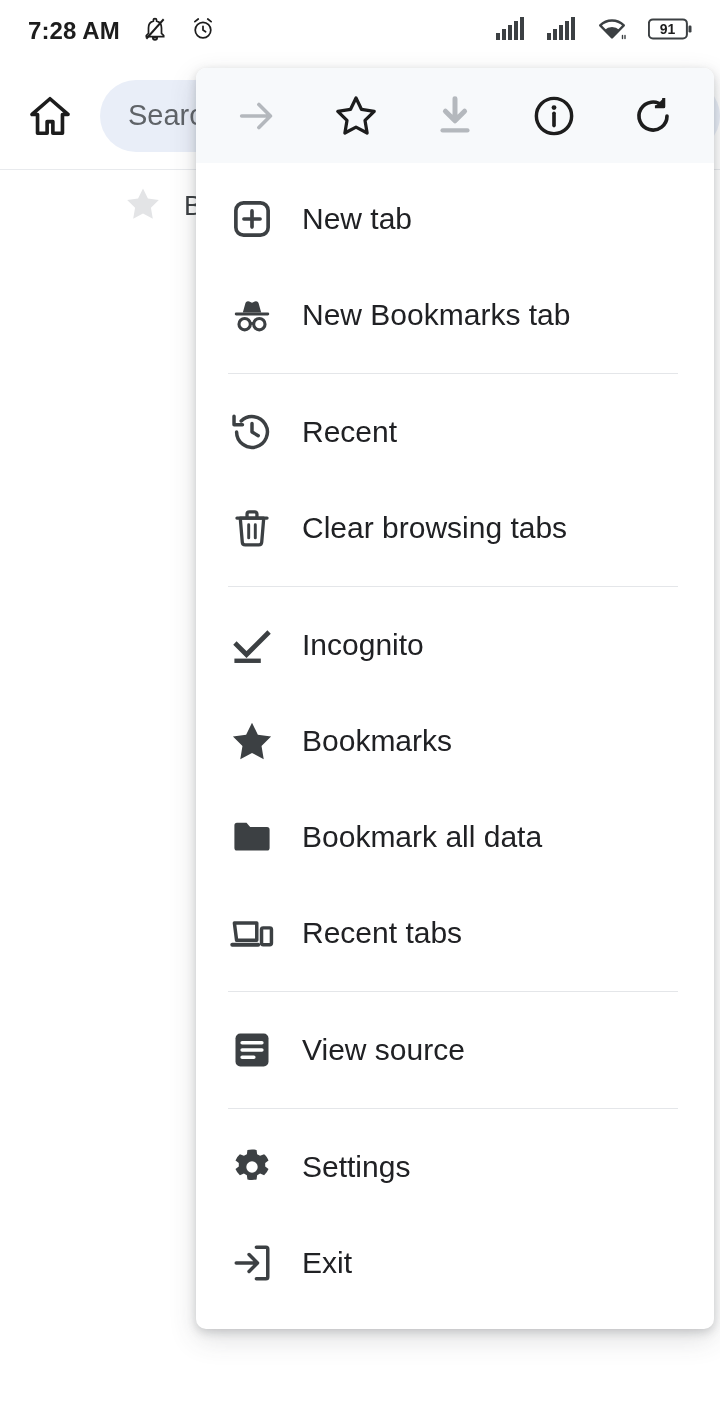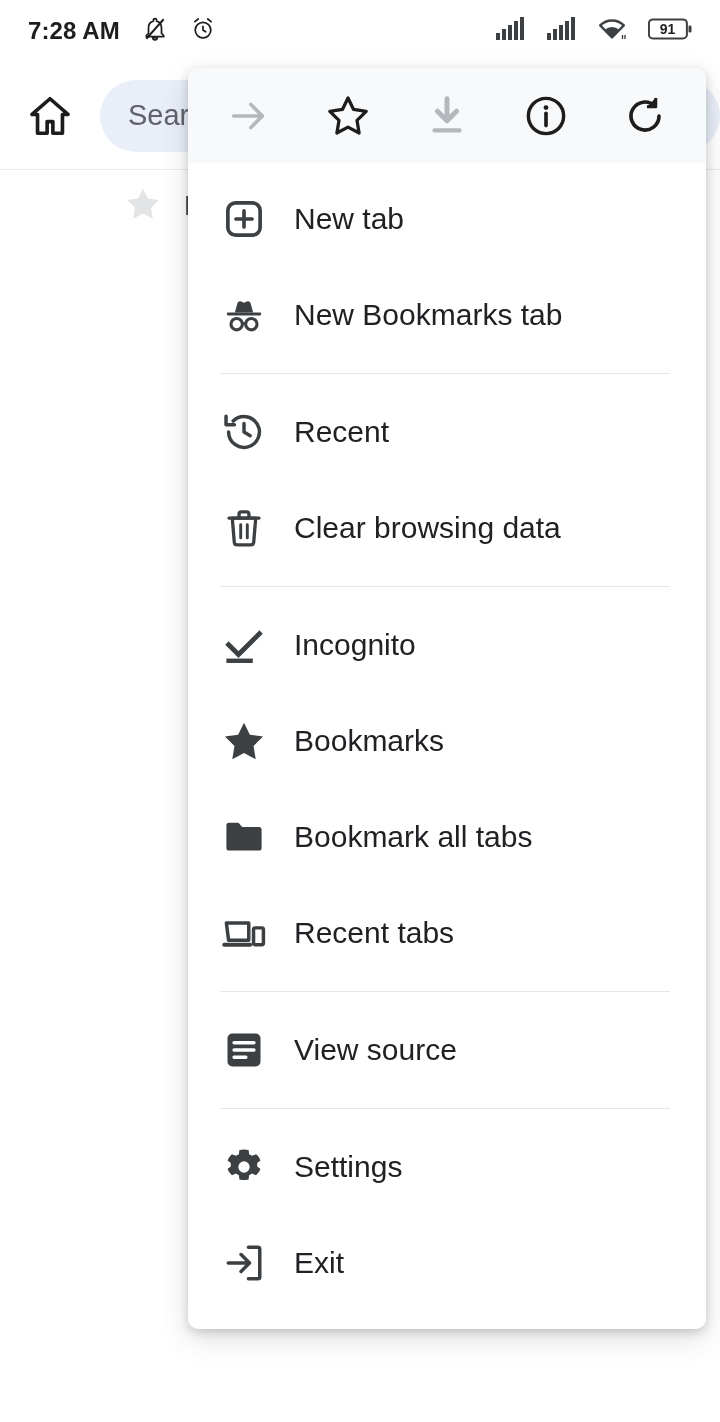--- a/index.html
+++ b/index.html
@@ -131,21 +131,21 @@
   }
   .bm-label {
     font-size: 26px;
     color: #3c4043;
     white-space: nowrap;
   }
 
   
   .menu {
     position: absolute;
-    left: 188px;
+    left: 196px;
     top: 68px;
     width: 518px;
     background: #ffffff;
     border-radius: 10px;
     box-shadow: 0 3px 10px rgba(60,64,67,0.22), 0 10px 28px rgba(60,64,67,0.16);
     overflow: hidden;
     z-index: 10;
   }
   .menu-header {
     height: 95px;
@@ -371,21 +371,21 @@
 
     <div class="menu-item">
       <span class="menu-item-icon">
         <svg width="44" height="44" viewBox="0 0 24 24">
           <path d="M5.6 6.6h12.8l-1.1 13.1a1.6 1.6 0 0 1-1.6 1.5H8.3a1.6 1.6 0 0 1-1.6-1.5z" fill="none" stroke="#3c4043" stroke-width="1.8" stroke-linejoin="round"></path>
           <path d="M3.8 6.6h16.4" stroke="#3c4043" stroke-width="1.8" stroke-linecap="round"></path>
           <path d="M9.3 6.6V4.4a1.2 1.2 0 0 1 1.2-1.2h3a1.2 1.2 0 0 1 1.2 1.2v2.2" fill="none" stroke="#3c4043" stroke-width="1.8" stroke-linejoin="round"></path>
           <path d="M10.2 10.2v7.2M13.8 10.2v7.2" stroke="#3c4043" stroke-width="1.6" stroke-linecap="round"></path>
         </svg>
       </span>
-      <span class="menu-item-label">Clear browsing data</span>
+      <span class="menu-item-label">Clear browsing tabs</span>
     </div>
 
     <div class="menu-sep"></div>
 
     <div class="menu-item">
       <span class="menu-item-icon">
         <svg width="44" height="44" viewBox="0 0 24 24">
           <path d="M3.6 11.8 9 17.2 20.4 5.8" fill="none" stroke="#3c4043" stroke-width="2.6" stroke-linecap="square"></path>
           <path d="M3.6 20.6h12" stroke="#3c4043" stroke-width="2.4" stroke-linecap="square"></path>
         </svg>
@@ -401,21 +401,21 @@
       </span>
       <span class="menu-item-label">Bookmarks</span>
     </div>
 
     <div class="menu-item">
       <span class="menu-item-icon">
         <svg width="44" height="44" viewBox="0 0 24 24">
           <path d="M2.4 5.6a1.4 1.4 0 0 1 1.4-1.4h5.2l2 2.4h9.2a1.4 1.4 0 0 1 1.4 1.4v10a1.4 1.4 0 0 1-1.4 1.4H3.8a1.4 1.4 0 0 1-1.4-1.4z" fill="#3c4043"></path>
         </svg>
       </span>
-      <span class="menu-item-label">Bookmark all tabs</span>
+      <span class="menu-item-label">Bookmark all data</span>
     </div>
 
     <div class="menu-item">
       <span class="menu-item-icon">
         <svg width="44" height="44" viewBox="0 0 24 24">
           <path d="M2.4 6.6h12.2v9.4H3.6z" fill="none" stroke="#3c4043" stroke-width="1.9" stroke-linejoin="round"></path>
           <path d="M1.2 18.4h14.2" stroke="#3c4043" stroke-width="2.1" stroke-linecap="round"></path>
           <rect x="17.2" y="9.2" width="5.4" height="9.2" rx="0.9" fill="none" stroke="#3c4043" stroke-width="1.9"></rect>
         </svg>
       </span>

